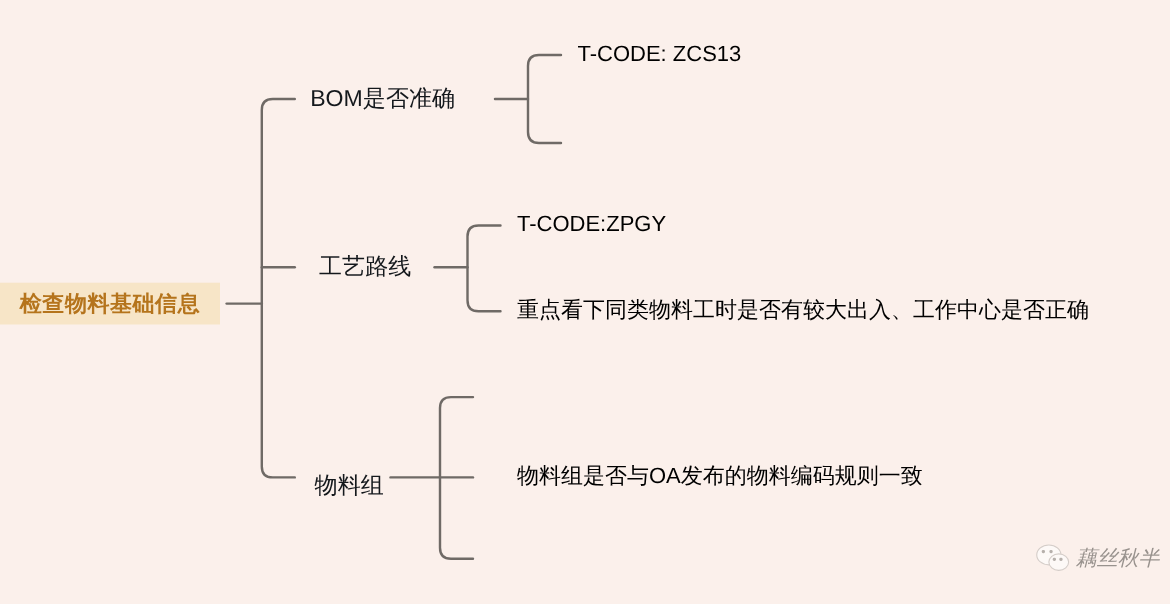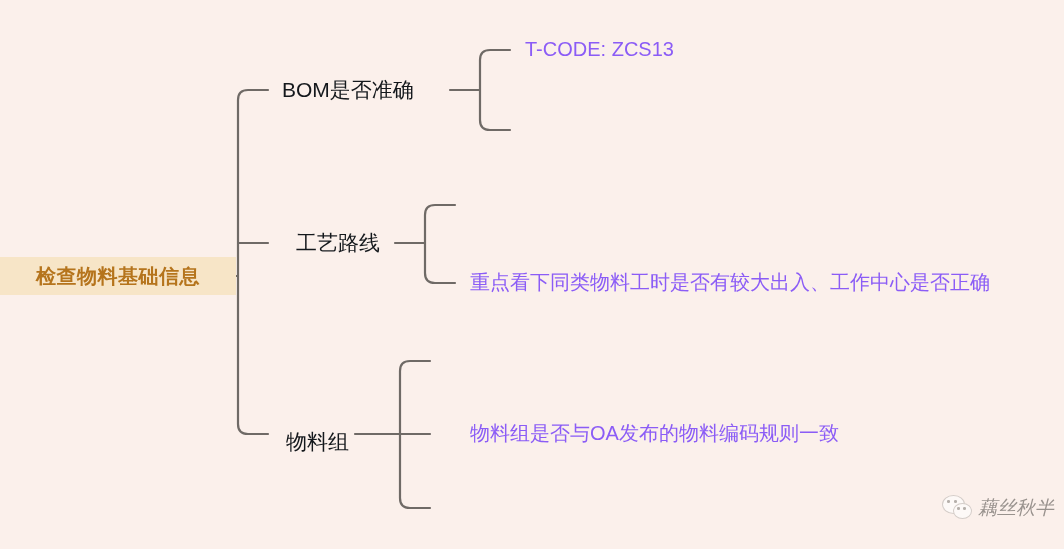--- a/index.html
+++ b/index.html
@@ -27,27 +27,27 @@
     color: #1b1b1b;
     font-size: 20px;
     line-height: 1;
   }
   .branch-text {
     font-size: 21px;
     color: #14181c;
   }
   .leaf-text {
     font-size: 20px;
-    color: #8b5cf6;
+    color: #000000;
   }
   .root-node {
     position: absolute;
     left: 0px;
     top: 257px;
-    width: 236px;
+    width: 200px;
     height: 38px;
     background: #F7E5C7;
     display: flex;
     align-items: center;
     justify-content: center;
   }
   .root-label {
     font-size: 20px;
     font-weight: bold;
     color: #B5741C;
@@ -139,21 +139,22 @@
     <line x1="400" y1="434" x2="430" y2="434"></line>
   </svg>
 
   <div class="root-node">
     <span class="root-label">检查物料基础信息</span>
   </div>
 
   <div class="node-text branch-text" style="left:282px; top:79px;">BOM是否准确</div>
   <div class="node-text leaf-text" style="left:525px; top:39px;">T-CODE: ZCS13</div>
 
-  <div class="node-text branch-text" style="left:296px; top:232px;">工艺路线</div>
+  <div class="node-text branch-text" style="left:290px; top:232px;">工艺路线</div>
+  <div class="node-text leaf-text" style="left:470px; top:194px;">T-CODE:ZPGY</div>
   <div class="node-text leaf-text" style="left:470px; top:272px;">重点看下同类物料工时是否有较大出入、工作中心是否正确</div>
 
   <div class="node-text branch-text" style="left:286px; top:423px;margin-top:8px;">物料组</div>
   <div class="node-text leaf-text" style="left:445px; top:423px;margin-left:25px;">物料组是否与OA发布的物料编码规则一致</div>
 
   <div class="watermark">
     <span class="wm-icon">
       <span class="wm-bubble-a"></span>
       <span class="wm-dot" style="left:5px; top:5px;"></span>
       <span class="wm-dot" style="left:12px; top:5px;"></span>

